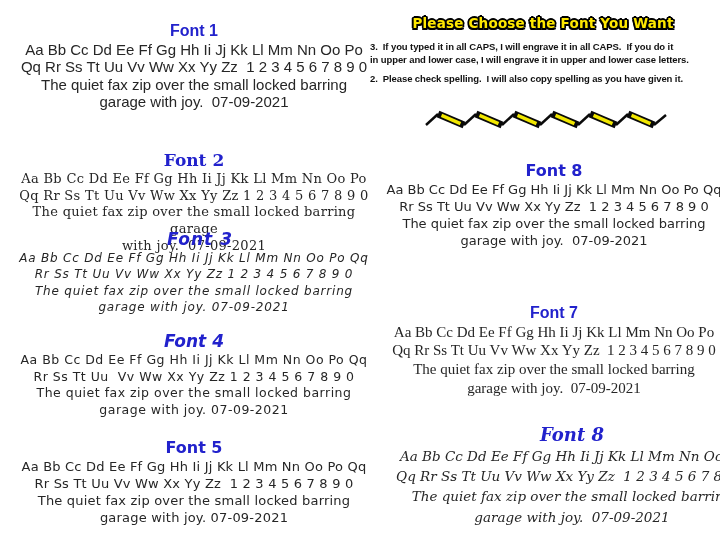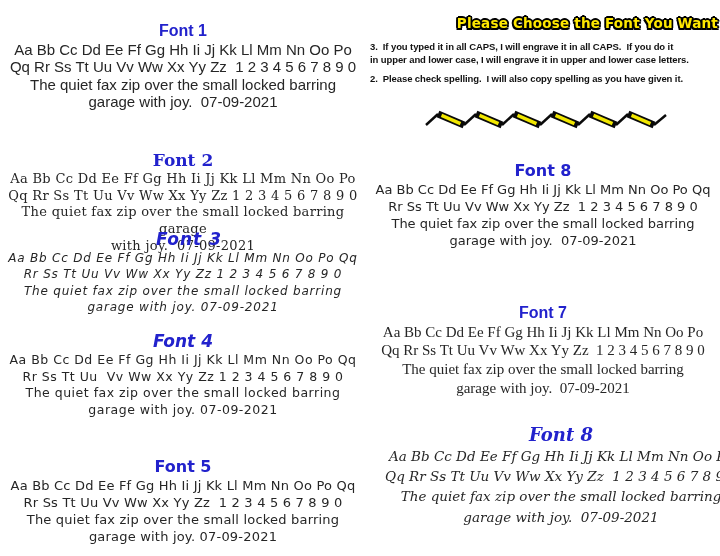--- a/index.html
+++ b/index.html
@@ -1,21 +1,21 @@
 <!DOCTYPE html>
 <html><head>
 <meta charset="utf-8">
 <style>
   html,body{margin:0;padding:0;background:#ffffff;}
   .page{position:relative;width:720px;height:556px;background:#ffffff;overflow:hidden;}
   .col{position:absolute;top:0;height:556px;}
   .col-left{left:0;width:366px;}
   .col-right{left:366px;width:354px;}
 
-  .block{position:absolute;left:0;width:100%;text-align:center;color:#262626;}
+  .block{position:absolute;left:11px;width:100%;text-align:center;color:#262626;}
   .block .hd{font-weight:bold;color:#2222cc;margin-bottom:1px;}
   .block .bd{white-space:pre-wrap;}
 
   
   .f1 .hd{font:bold 16px/1.15 "Liberation Sans",sans-serif;}
   .f1 .bd{font:15px/1.14 "Liberation Sans",sans-serif;}
   
   .f2 .hd{font:bold 17px/1.1 "DejaVu Serif",serif;}
   .f2 .bd{font:13px/1.3 "DejaVu Serif",serif;letter-spacing:.3px;}
   
@@ -30,24 +30,24 @@
   
   .f6 .hd{font:bold 16px/1.1 "DejaVu Sans",sans-serif;}
   .f6 .bd{font:13px/1.32 "DejaVu Sans",sans-serif;}
   
   .f7 .hd{font:bold 16px/1.1 "Liberation Sans",sans-serif;}
   .f7 .bd{font:15px/1.25 "Liberation Serif",serif;}
   
   .f8 .hd{font:italic bold 18px/1.1 "DejaVu Serif",serif;}
   .f8 .bd{font:italic 13.5px/1.5 "DejaVu Serif",serif;}
 
-  #fb1{top:22px;}  #fb2{top:127px;margin-top:24px;} #fb3{top:230px;} #fb4{top:332px;} #fb5{top:439px;margin-top:19px;}
+  #fb1{top:22px;}  #fb2{top:127px;margin-top:24px;} #fb3{top:230px;} #fb4{top:332px;} #fb5{top:439px;}
   #fb6{top:162px;} #fb7{top:304px;} #fb8{top:425px;margin-left:18px;}
 
-  .banner{position:absolute;left:2px;top:15px;width:350px;text-align:right;
+  .banner{position:absolute;left:2px;top:15px;width:350px;text-align:center;
     font:bold 13.5px/1.2 "DejaVu Sans",sans-serif;color:#ffe800;letter-spacing:.2px;
     text-shadow:-1.5px -1.5px 0 #000,1.5px -1.5px 0 #000,-1.5px 1.5px 0 #000,
       1.5px 1.5px 0 #000,-1.8px 0 0 #000,1.8px 0 0 #000,0 -1.8px 0 #000,0 1.8px 0 #000;}
 
   .instructions{position:absolute;left:4px;top:41px;width:348px;
     font:bold 9.5px/1.32 "Liberation Sans",sans-serif;color:#111;letter-spacing:-0.1px;}
   .instr{white-space:pre-wrap;margin:0 0 7px 0;}
 
   .divider{position:absolute;left:58px;top:109px;width:244px;height:20px;}
 </style>

